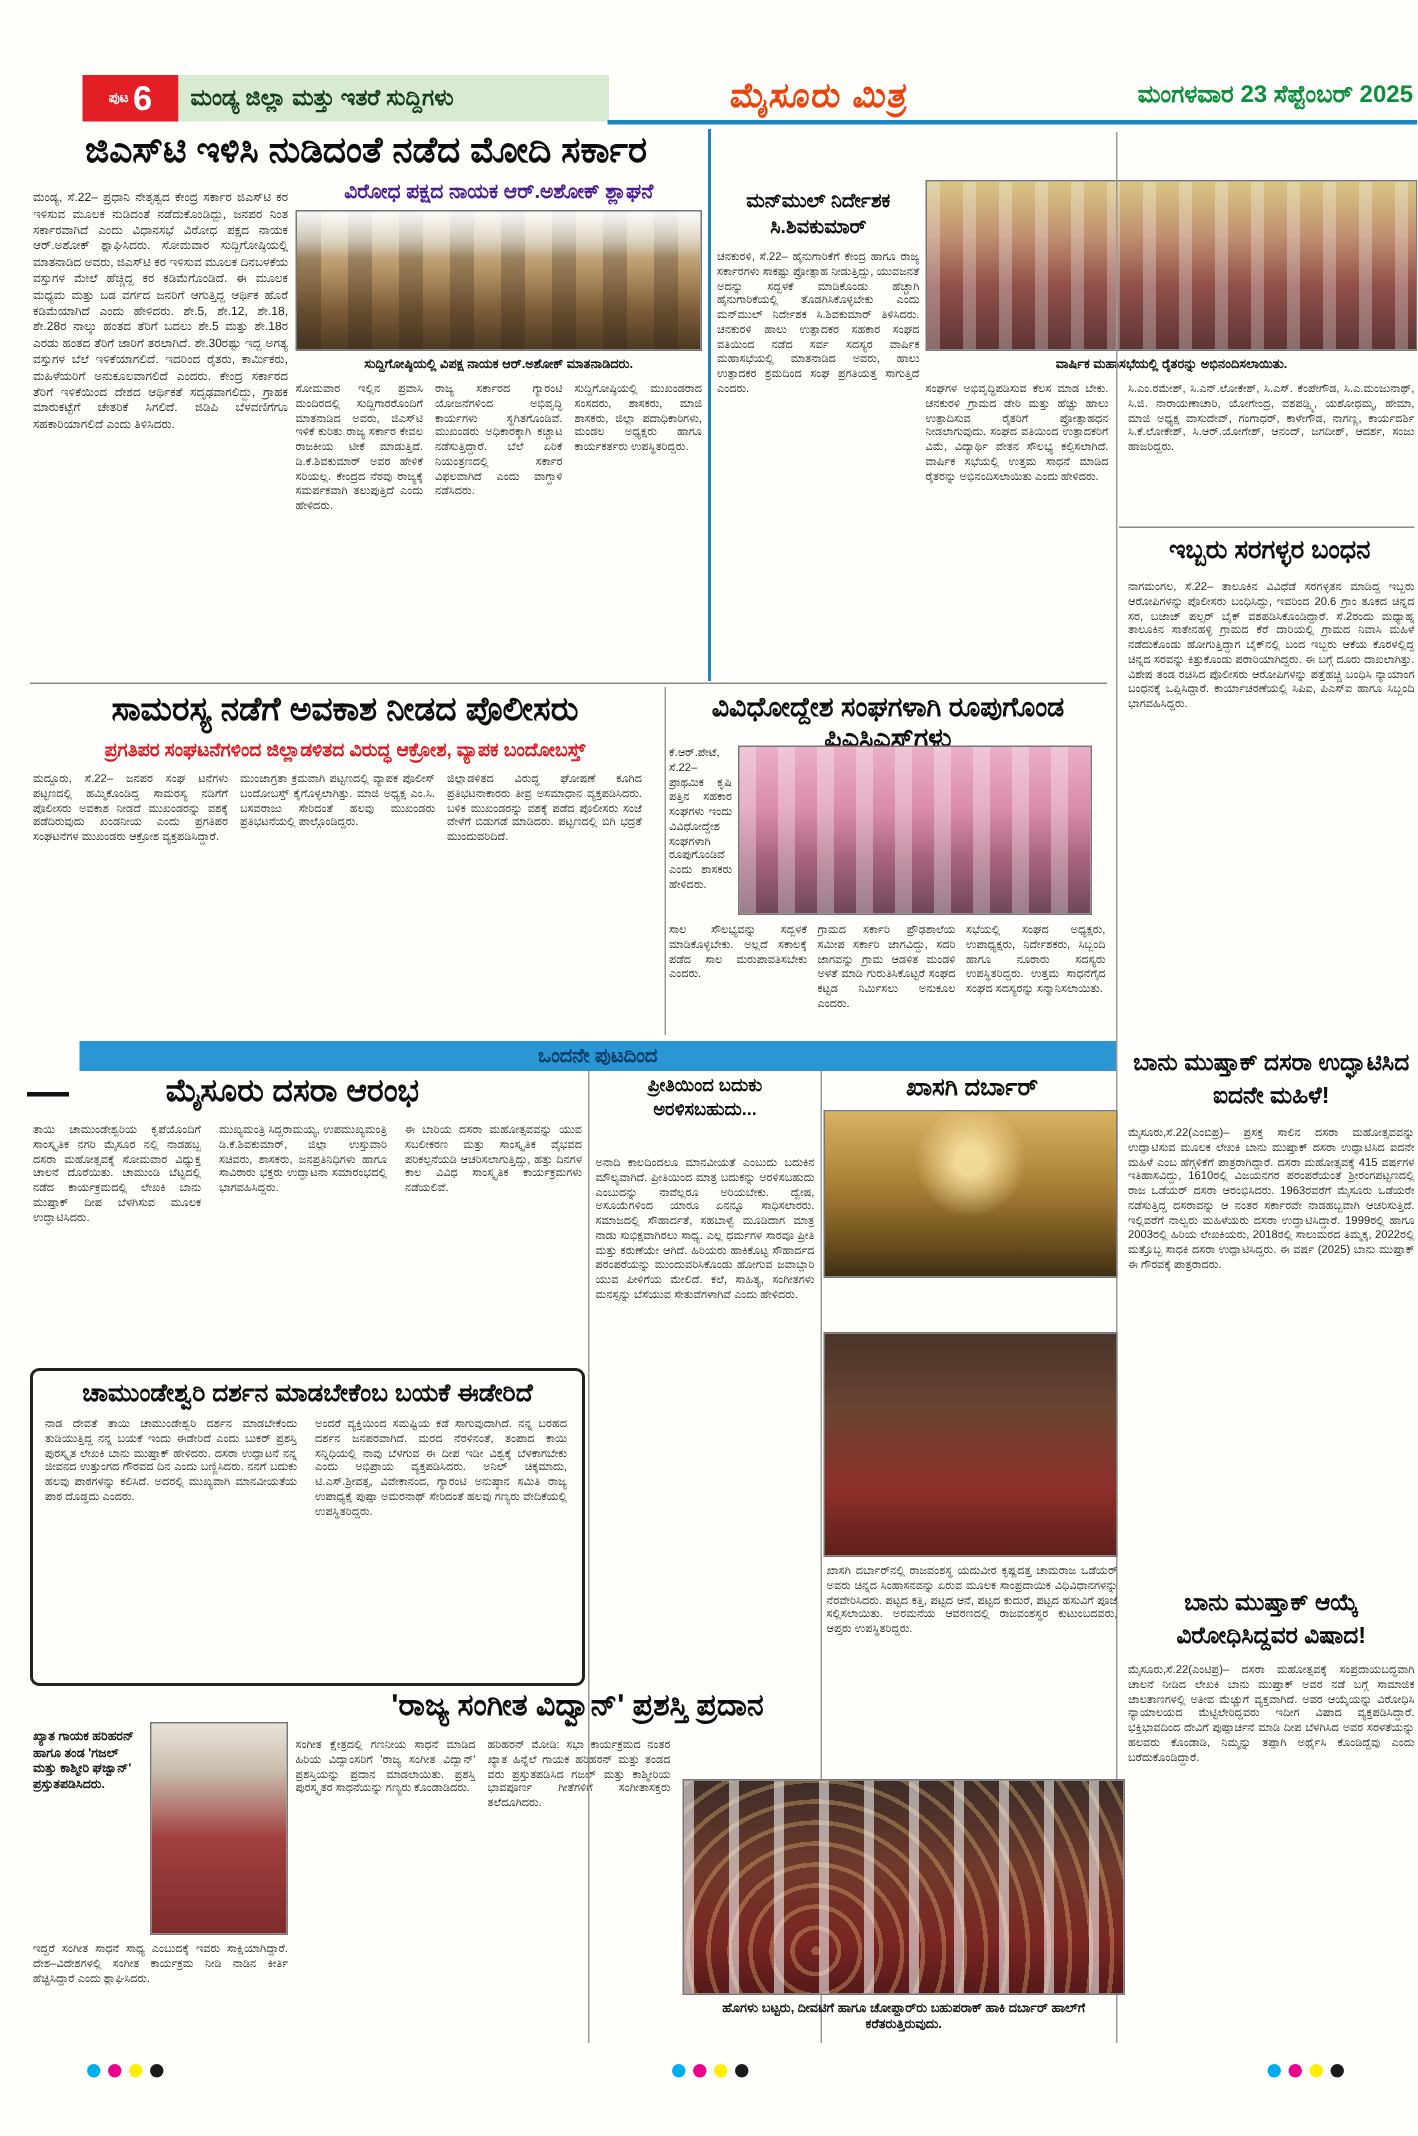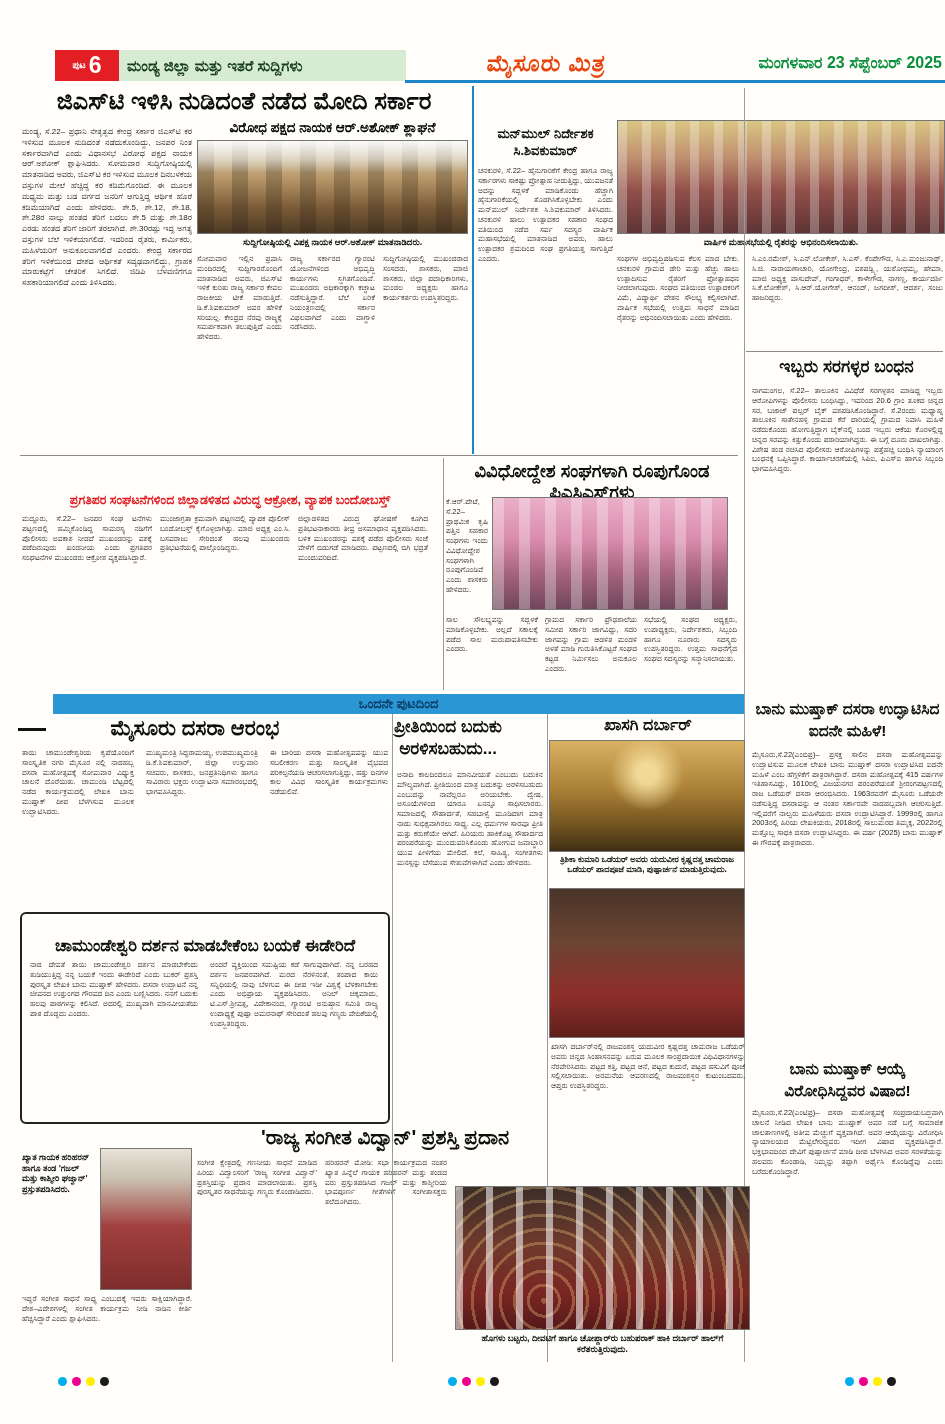--- a/index.html
+++ b/index.html
@@ -4,21 +4,21 @@
 <style>
   html,body{margin:0;padding:0;background:#ffffff;}
   .page{position:relative;width:945px;height:1424px;background:#fffefb;overflow:hidden;
         font-family:"Liberation Sans",sans-serif;}
   .abs{position:absolute;}
   .bodytext{font-size:7.5px;line-height:1.3;text-align:justify;color:#1d1d1d;overflow:hidden;}
   .lead-big{font-size:8px;line-height:1.35;}
   .hl{font-weight:bold;color:#0e0e0e;}
   .center{text-align:center;}
   .cap{font-size:8.6px;font-weight:bold;color:#111;line-height:1.25;text-align:center;overflow:hidden;}
-  .greentxt{color:#000000;}
+  .greentxt{color:#4c1d95;}
   .redtxt{color:#e0191f;}
   .rule-v{position:absolute;width:1px;background:#9a9a9a;}
   .rule-h{position:absolute;height:1px;background:#8a8a8a;}
   .photo{position:absolute;border:1px solid #777;box-sizing:border-box;}
   .p-press{background:
      linear-gradient(180deg,rgba(255,255,255,.9) 0%,rgba(240,238,230,.55) 20%,rgba(0,0,0,0) 34%),
      repeating-linear-gradient(90deg,rgba(40,30,20,.25) 0 16px,rgba(0,0,0,0) 16px 34px),
      linear-gradient(180deg,#ddd6c4 0%,#b9996a 40%,#7c5c38 72%,#4c3a24 100%);}
   .p-garland{background:
      repeating-linear-gradient(90deg,rgba(255,255,255,.28) 0 9px,rgba(0,0,0,0) 9px 24px),
@@ -72,20 +72,21 @@
   <div class="photo p-garland" style="left:617px;top:120px;width:328px;height:114px;"></div>
   <div class="abs cap" style="left:617px;top:237px;width:328px;height:13px;">ವಾರ್ಷಿಕ ಮಹಾಸಭೆಯಲ್ಲಿ ರೈತರನ್ನು ಅಭಿನಂದಿಸಲಾಯಿತು.</div>
   <div class="abs bodytext" style="left:617px;top:254px;width:122px;height:198px;">ಸಂಘಗಳ ಅಭಿವೃದ್ಧಿಪಡಿಸುವ ಕೆಲಸ ಮಾಡ ಬೇಕು. ಚನಕುರಳಿ ಗ್ರಾಮದ ಡೇರಿ ಮತ್ತು ಹೆಚ್ಚು ಹಾಲು ಉತ್ಪಾದಿಸುವ ರೈತರಿಗೆ ಪ್ರೋತ್ಸಾಹಧನ ನೀಡಲಾಗುವುದು. ಸಂಘದ ವತಿಯಿಂದ ಉತ್ಪಾದಕರಿಗೆ ವಿಮೆ, ವಿದ್ಯಾರ್ಥಿ ವೇತನ ಸೌಲಭ್ಯ ಕಲ್ಪಿಸಲಾಗಿದೆ. ವಾರ್ಷಿಕ ಸಭೆಯಲ್ಲಿ ಉತ್ತಮ ಸಾಧನೆ ಮಾಡಿದ ರೈತರನ್ನು ಅಭಿನಂದಿಸಲಾಯಿತು ಎಂದು ಹೇಳಿದರು.</div>
   <div class="abs bodytext" style="left:752px;top:254px;width:191px;height:92px;">ಸಿ.ಎಂ.ರಮೇಶ್, ಸಿ.ಎನ್.ಲೋಕೇಶ್, ಸಿ.ಎಸ್. ಕೆಂಪೇಗೌಡ, ಸಿ.ಎ.ಮಂಜುನಾಥ್, ಸಿ.ಜಿ. ನಾರಾಯಣಾಚಾರಿ, ಯೋಗೇಂದ್ರ, ವಶಪಡ್ಷ್ಮಿ, ಯಶೋಧಮ್ಮ, ಹೇಮಾ, ಮಾಜಿ ಅಧ್ಯಕ್ಷ ವಾಸುದೇವ್, ಗಂಗಾಧರ್, ಕಾಳೇಗೌಡ, ನಾಗಣ್ಣ, ಕಾರ್ಯದರ್ಶಿ ಸಿ.ಕೆ.ಲೋಕೇಶ್, ಸಿ.ಆರ್.ಯೋಗೇಶ್, ಆನಂದ್, ಜಗದೀಶ್, ಆದರ್ಶ, ಸಂಜು ಹಾಜರಿದ್ದರು.</div>
 
   <div class="rule-h" style="left:746px;top:351px;width:197px;"></div>
   <div class="abs hl center" style="left:750px;top:357px;width:193px;font-size:17px;">ಇಬ್ಬರು ಸರಗಳ್ಳರ ಬಂಧನ</div>
   <div class="abs bodytext" style="left:752px;top:386px;width:191px;height:302px;">ನಾಗಮಂಗಲ, ಸೆ.22– ತಾಲೂಕಿನ ವಿವಿಧೆಡೆ ಸರಗಳ್ಳತನ ಮಾಡಿದ್ದ ಇಬ್ಬರು ಆರೋಪಿಗಳನ್ನು ಪೊಲೀಸರು ಬಂಧಿಸಿದ್ದು, ಇವರಿಂದ 20.6 ಗ್ರಾಂ ತೂಕದ ಚಿನ್ನದ ಸರ, ಬಜಾಜ್ ಪಲ್ಸರ್ ಬೈಕ್ ವಶಪಡಿಸಿಕೊಂಡಿದ್ದಾರೆ. ಸೆ.2ರಂದು ಮಧ್ಯಾಹ್ನ ತಾಲೂಕಿನ ಸಾತೇನಹಳ್ಳಿ ಗ್ರಾಮದ ಕೆರೆ ದಾರಿಯಲ್ಲಿ ಗ್ರಾಮದ ನಿವಾಸಿ ಮಹಿಳೆ ನಡೆದುಕೊಂಡು ಹೋಗುತ್ತಿದ್ದಾಗ ಬೈಕ್‌ನಲ್ಲಿ ಬಂದ ಇಬ್ಬರು ಆಕೆಯ ಕೊರಳಲ್ಲಿದ್ದ ಚಿನ್ನದ ಸರವನ್ನು ಕಿತ್ತುಕೊಂಡು ಪರಾರಿಯಾಗಿದ್ದರು. ಈ ಬಗ್ಗೆ ದೂರು ದಾಖಲಾಗಿತ್ತು. ವಿಶೇಷ ತಂಡ ರಚಿಸಿದ ಪೊಲೀಸರು ಆರೋಪಿಗಳನ್ನು ಪತ್ತೆಹಚ್ಚಿ ಬಂಧಿಸಿ ನ್ಯಾಯಾಂಗ ಬಂಧನಕ್ಕೆ ಒಪ್ಪಿಸಿದ್ದಾರೆ. ಕಾರ್ಯಾಚರಣೆಯಲ್ಲಿ ಸಿಪಿಐ, ಪಿಎಸ್‌ಐ ಹಾಗೂ ಸಿಬ್ಬಂದಿ ಭಾಗವಹಿಸಿದ್ದರು.</div>
 
   <div class="rule-h" style="left:20px;top:455px;width:718px;"></div>
+  <div class="abs hl center" style="left:20px;top:460px;width:420px;font-size:22px;">ಸಾಮರಸ್ಯ ನಡೆಗೆ ಅವಕಾಶ ನೀಡದ ಪೊಲೀಸರು</div>
   <div class="abs hl center redtxt" style="left:20px;top:493px;width:420px;font-size:12.5px;">ಪ್ರಗತಿಪರ ಸಂಘಟನೆಗಳಿಂದ ಜಿಲ್ಲಾಡಳಿತದ ವಿರುದ್ಧ ಆಕ್ರೋಶ, ವ್ಯಾಪಕ ಬಂದೋಬಸ್ತ್</div>
   <div class="abs bodytext" style="left:22px;top:514px;width:130px;height:176px;">ಮದ್ದೂರು, ಸೆ.22– ಜನಪರ ಸಂಘ ಟನೆಗಳು ಪಟ್ಟಣದಲ್ಲಿ ಹಮ್ಮಿಕೊಂಡಿದ್ದ ಸಾಮರಸ್ಯ ನಡಿಗೆಗೆ ಪೊಲೀಸರು ಅವಕಾಶ ನೀಡದೆ ಮುಖಂಡರನ್ನು ವಶಕ್ಕೆ ಪಡೆದಿರುವುದು ಖಂಡನೀಯ ಎಂದು ಪ್ರಗತಿಪರ ಸಂಘಟನೆಗಳ ಮುಖಂಡರು ಆಕ್ರೋಶ ವ್ಯಕ್ತಪಡಿಸಿದ್ದಾರೆ.</div>
   <div class="abs bodytext" style="left:160px;top:514px;width:130px;height:176px;">ಮುಂಜಾಗ್ರತಾ ಕ್ರಮವಾಗಿ ಪಟ್ಟಣದಲ್ಲಿ ವ್ಯಾಪಕ ಪೊಲೀಸ್ ಬಂದೋಬಸ್ತ್ ಕೈಗೊಳ್ಳಲಾಗಿತ್ತು. ಮಾಜಿ ಅಧ್ಯಕ್ಷ ಎಂ.ಸಿ. ಬಸವರಾಜು ಸೇರಿದಂತೆ ಹಲವು ಮುಖಂಡರು ಪ್ರತಿಭಟನೆಯಲ್ಲಿ ಪಾಲ್ಗೊಂಡಿದ್ದರು.</div>
   <div class="abs bodytext" style="left:298px;top:514px;width:130px;height:176px;">ಜಿಲ್ಲಾಡಳಿತದ ವಿರುದ್ಧ ಘೋಷಣೆ ಕೂಗಿದ ಪ್ರತಿಭಟನಾಕಾರರು ತೀವ್ರ ಅಸಮಾಧಾನ ವ್ಯಕ್ತಪಡಿಸಿದರು. ಬಳಿಕ ಮುಖಂಡರನ್ನು ವಶಕ್ಕೆ ಪಡೆದ ಪೊಲೀಸರು ಸಂಜೆ ವೇಳೆಗೆ ಬಿಡುಗಡೆ ಮಾಡಿದರು. ಪಟ್ಟಣದಲ್ಲಿ ಬಿಗಿ ಭದ್ರತೆ ಮುಂದುವರಿದಿದೆ.</div>
   <div class="rule-v" style="left:443px;top:458px;height:232px;"></div>
 
   <div class="abs hl center" style="left:446px;top:461px;width:292px;font-size:18px;">ವಿವಿಧೋದ್ದೇಶ ಸಂಘಗಳಾಗಿ ರೂಪುಗೊಂಡ ಪಿಎಸಿಎಸ್‌ಗಳು</div>
   <div class="abs bodytext" style="left:446px;top:497px;width:42px;height:113px;">ಕೆ.ಆರ್.ಪೇಟೆ, ಸೆ.22– ಪ್ರಾಥಮಿಕ ಕೃಷಿ ಪತ್ತಿನ ಸಹಕಾರ ಸಂಘಗಳು ಇಂದು ವಿವಿಧೋದ್ದೇಶ ಸಂಘಗಳಾಗಿ ರೂಪುಗೊಂಡಿವೆ ಎಂದು ಶಾಸಕರು ಹೇಳಿದರು.</div>
   <div class="photo p-pink" style="left:492px;top:497px;width:236px;height:113px;"></div>
   <div class="abs bodytext" style="left:446px;top:615px;width:92px;height:75px;">ಸಾಲ ಸೌಲಭ್ಯವನ್ನು ಸದ್ಬಳಕೆ ಮಾಡಿಕೊಳ್ಳಬೇಕು. ಅಲ್ಲದೆ ಸಕಾಲಕ್ಕೆ ಪಡೆದ ಸಾಲ ಮರುಪಾವತಿಸಬೇಕು ಎಂದರು.</div>
@@ -97,42 +98,41 @@
   <div class="abs" style="left:53px;top:694px;width:691px;height:20px;background:#2a97d4;display:flex;align-items:center;justify-content:center;">
     <span class="hl" style="font-size:13px;color:#0a3c66;">ಒಂದನೇ ಪುಟದಿಂದ</span>
   </div>
 
   <div class="abs hl center" style="left:30px;top:716px;width:330px;font-size:21px;">ಮೈಸೂರು ದಸರಾ ಆರಂಭ</div>
   <div class="abs bodytext" style="left:22px;top:748px;width:112px;height:157px;">ತಾಯಿ ಚಾಮುಂಡೇಶ್ವರಿಯ ಕೃಪೆಯೊಂದಿಗೆ ಸಾಂಸ್ಕೃತಿಕ ನಗರಿ ಮೈಸೂರ ನಲ್ಲಿ ನಾಡಹಬ್ಬ ದಸರಾ ಮಹೋತ್ಸವಕ್ಕೆ ಸೋಮವಾರ ವಿಧ್ಯುಕ್ತ ಚಾಲನೆ ದೊರೆಯಿತು. ಚಾಮುಂಡಿ ಬೆಟ್ಟದಲ್ಲಿ ನಡೆದ ಕಾರ್ಯಕ್ರಮದಲ್ಲಿ ಲೇಖಕಿ ಬಾನು ಮುಷ್ತಾಕ್ ದೀಪ ಬೆಳಗಿಸುವ ಮೂಲಕ ಉದ್ಘಾಟಿಸಿದರು.</div>
   <div class="abs bodytext" style="left:146px;top:748px;width:112px;height:157px;">ಮುಖ್ಯಮಂತ್ರಿ ಸಿದ್ದರಾಮಯ್ಯ, ಉಪಮುಖ್ಯಮಂತ್ರಿ ಡಿ.ಕೆ.ಶಿವಕುಮಾರ್, ಜಿಲ್ಲಾ ಉಸ್ತುವಾರಿ ಸಚಿವರು, ಶಾಸಕರು, ಜನಪ್ರತಿನಿಧಿಗಳು ಹಾಗೂ ಸಾವಿರಾರು ಭಕ್ತರು ಉದ್ಘಾಟನಾ ಸಮಾರಂಭದಲ್ಲಿ ಭಾಗವಹಿಸಿದ್ದರು.</div>
   <div class="abs bodytext" style="left:270px;top:748px;width:118px;height:157px;">ಈ ಬಾರಿಯ ದಸರಾ ಮಹೋತ್ಸವವನ್ನು ಯುವ ಸಬಲೀಕರಣ ಮತ್ತು ಸಾಂಸ್ಕೃತಿಕ ವೈಭವದ ಪರಿಕಲ್ಪನೆಯಡಿ ಆಚರಿಸಲಾಗುತ್ತಿದ್ದು, ಹತ್ತು ದಿನಗಳ ಕಾಲ ವಿವಿಧ ಸಾಂಸ್ಕೃತಿಕ ಕಾರ್ಯಕ್ರಮಗಳು ನಡೆಯಲಿವೆ.</div>
 
   <div class="abs" style="left:20px;top:912px;width:370px;height:212px;border:2px solid #222;border-radius:6px;box-sizing:border-box;padding:6px 8px;">
-    <div class="hl center" style="font-size:16.5px;margin-top:16px;">ಚಾಮುಂಡೇಶ್ವರಿ ದರ್ಶನ ಮಾಡಬೇಕೆಂಬ ಬಯಕೆ ಈಡೇರಿದೆ</div>
+    <div class="hl center" style="font-size:16.5px;">ಚಾಮುಂಡೇಶ್ವರಿ ದರ್ಶನ ಮಾಡಬೇಕೆಂಬ ಬಯಕೆ ಈಡೇರಿದೆ</div>
     <div style="position:relative;margin-top:5px;height:170px;">
       <div class="bodytext" style="position:absolute;left:0;top:0;width:168px;height:170px;">ನಾಡ ದೇವತೆ ತಾಯಿ ಚಾಮುಂಡೇಶ್ವರಿ ದರ್ಶನ ಮಾಡಬೇಕೆಂದು ತುಡಿಯುತ್ತಿದ್ದ ನನ್ನ ಬಯಕೆ ಇಂದು ಈಡೇರಿದೆ ಎಂದು ಬುಕರ್ ಪ್ರಶಸ್ತಿ ಪುರಸ್ಕೃತ ಲೇಖಕಿ ಬಾನು ಮುಷ್ತಾಕ್ ಹೇಳಿದರು. ದಸರಾ ಉದ್ಘಾಟನೆ ನನ್ನ ಜೀವನದ ಉತ್ತುಂಗದ ಗೌರವದ ದಿನ ಎಂದು ಬಣ್ಣಿಸಿದರು. ನನಗೆ ಬದುಕು ಹಲವು ಪಾಠಗಳನ್ನು ಕಲಿಸಿದೆ. ಅದರಲ್ಲಿ ಮುಖ್ಯವಾಗಿ ಮಾನವೀಯತೆಯ ಪಾಠ ದೊಡ್ಡದು ಎಂದರು.</div>
       <div class="bodytext" style="position:absolute;left:180px;top:0;width:168px;height:170px;">ಅಂದರೆ ವ್ಯಕ್ತಿಯಿಂದ ಸಮಷ್ಟಿಯ ಕಡೆ ಸಾಗುವುದಾಗಿದೆ. ನನ್ನ ಬರಹದ ದರ್ಶನ ಜನಪರವಾಗಿದೆ. ಮರದ ನೆರಳಿನಂತೆ, ತಂಪಾದ ಕಾಯಿ ಸನ್ನಿಧಿಯಲ್ಲಿ ನಾವು ಬೆಳಗುವ ಈ ದೀಪ ಇಡೀ ವಿಶ್ವಕ್ಕೆ ಬೆಳಕಾಗಬೇಕು ಎಂದು ಅಭಿಪ್ರಾಯ ವ್ಯಕ್ತಪಡಿಸಿದರು. ಅನಿಲ್ ಚಿಕ್ಕಮಾದು, ಟಿ.ಎಸ್.ಶ್ರೀವತ್ಸ, ವಿವೇಕಾನಂದ, ಗ್ಯಾರಂಟಿ ಅನುಷ್ಠಾನ ಸಮಿತಿ ರಾಜ್ಯ ಉಪಾಧ್ಯಕ್ಷೆ ಪುಷ್ಪಾ ಅಮರನಾಥ್ ಸೇರಿದಂತೆ ಹಲವು ಗಣ್ಯರು ವೇದಿಕೆಯಲ್ಲಿ ಉಪಸ್ಥಿತರಿದ್ದರು.</div>
     </div>
   </div>
 
   <div class="abs hl center" style="left:199px;top:1126px;width:372px;font-size:20px;">'ರಾಜ್ಯ ಸಂಗೀತ ವಿದ್ವಾನ್' ಪ್ರಶಸ್ತಿ ಪ್ರದಾನ</div>
   <div class="abs cap" style="left:22px;top:1152px;width:74px;height:120px;text-align:left;font-size:8.4px;">ಖ್ಯಾತ ಗಾಯಕ ಹರಿಹರನ್ ಹಾಗೂ ತಂಡ 'ಗಜಲ್ ಮತ್ತು ಕಾಶ್ಮೀರಿ ಘಜ್ವಾನ್' ಪ್ರಸ್ತುತಪಡಿಸಿದರು.</div>
   <div class="photo p-stage" style="left:100px;top:1148px;width:92px;height:142px;"></div>
   <div class="abs bodytext" style="left:22px;top:1294px;width:170px;height:68px;">ಇದ್ದರೆ ಸಂಗೀತ ಸಾಧನೆ ಸಾಧ್ಯ ಎಂಬುದಕ್ಕೆ ಇವರು ಸಾಕ್ಷಿಯಾಗಿದ್ದಾರೆ. ದೇಶ–ವಿದೇಶಗಳಲ್ಲಿ ಸಂಗೀತ ಕಾರ್ಯಕ್ರಮ ನೀಡಿ ನಾಡಿನ ಕೀರ್ತಿ ಹೆಚ್ಚಿಸಿದ್ದಾರೆ ಎಂದು ಶ್ಲಾಘಿಸಿದರು.</div>
   <div class="abs bodytext" style="left:197px;top:1158px;width:120px;height:204px;">ಸಂಗೀತ ಕ್ಷೇತ್ರದಲ್ಲಿ ಗಣನೀಯ ಸಾಧನೆ ಮಾಡಿದ ಹಿರಿಯ ವಿದ್ವಾಂಸರಿಗೆ 'ರಾಜ್ಯ ಸಂಗೀತ ವಿದ್ವಾನ್' ಪ್ರಶಸ್ತಿಯನ್ನು ಪ್ರದಾನ ಮಾಡಲಾಯಿತು. ಪ್ರಶಸ್ತಿ ಪುರಸ್ಕೃತರ ಸಾಧನೆಯನ್ನು ಗಣ್ಯರು ಕೊಂಡಾಡಿದರು.</div>
   <div class="abs bodytext" style="left:325px;top:1158px;width:122px;height:204px;">ಹರಿಹರನ್ ಮೋಡಿ: ಸಭಾ ಕಾರ್ಯಕ್ರಮದ ನಂತರ ಖ್ಯಾತ ಹಿನ್ನೆಲೆ ಗಾಯಕ ಹರಿಹರನ್ ಮತ್ತು ತಂಡದ ವರು ಪ್ರಸ್ತುತಪಡಿಸಿದ ಗಜಲ್ ಮತ್ತು ಕಾಶ್ಮೀರಿಯ ಭಾವಪೂರ್ಣ ಗೀತೆಗಳಿಗೆ ಸಂಗೀತಾಸಕ್ತರು ತಲೆದೂಗಿದರು.</div>
 
   <div class="rule-v" style="left:392px;top:714px;height:648px;"></div>
-  <div class="abs hl center" style="left:374px;top:716px;width:148px;font-size:17px;line-height:1.3;">ಪ್ರೀತಿಯಿಂದ ಬದುಕು ಅರಳಿಸಬಹುದು...</div>
+  <div class="abs hl center" style="left:396px;top:716px;width:148px;font-size:12px;line-height:1.3;">ಪ್ರೀತಿಯಿಂದ ಬದುಕು ಅರಳಿಸಬಹುದು...</div>
   <div class="abs bodytext" style="left:397px;top:770px;width:146px;height:410px;">ಅನಾದಿ ಕಾಲದಿಂದಲೂ ಮಾನವೀಯತೆ ಎಂಬುದು ಬದುಕಿನ ಮೌಲ್ಯವಾಗಿದೆ. ಪ್ರೀತಿಯಿಂದ ಮಾತ್ರ ಬದುಕನ್ನು ಅರಳಿಸಬಹುದು ಎಂಬುದನ್ನು ನಾವೆಲ್ಲರೂ ಅರಿಯಬೇಕು. ದ್ವೇಷ, ಅಸೂಯೆಗಳಿಂದ ಯಾರೂ ಏನನ್ನೂ ಸಾಧಿಸಲಾರರು. ಸಮಾಜದಲ್ಲಿ ಸೌಹಾರ್ದತೆ, ಸಹಬಾಳ್ವೆ ಮೂಡಿದಾಗ ಮಾತ್ರ ನಾಡು ಸುಭಿಕ್ಷವಾಗಿರಲು ಸಾಧ್ಯ. ಎಲ್ಲ ಧರ್ಮಗಳ ಸಾರವೂ ಪ್ರೀತಿ ಮತ್ತು ಕರುಣೆಯೇ ಆಗಿದೆ. ಹಿರಿಯರು ಹಾಕಿಕೊಟ್ಟ ಸೌಹಾರ್ದದ ಪರಂಪರೆಯನ್ನು ಮುಂದುವರಿಸಿಕೊಂಡು ಹೋಗುವ ಜವಾಬ್ದಾರಿ ಯುವ ಪೀಳಿಗೆಯ ಮೇಲಿದೆ. ಕಲೆ, ಸಾಹಿತ್ಯ, ಸಂಗೀತಗಳು ಮನಸ್ಸನ್ನು ಬೆಸೆಯುವ ಸೇತುವೆಗಳಾಗಿವೆ ಎಂದು ಹೇಳಿದರು.</div>
 
   <div class="rule-v" style="left:547px;top:714px;height:648px;"></div>
   <div class="abs hl center" style="left:551px;top:716px;width:194px;font-size:16px;">ಖಾಸಗಿ ದರ್ಬಾರ್</div>
   <div class="photo p-gold" style="left:549px;top:740px;width:196px;height:112px;"></div>
-  <div class="abs cap" style="left:549px;top:855px;width:196px;height:30px;font-size:8.2px;">ತ್ರಿಶಿಕಾ ಕುಮಾರಿ ಒಡೆಯರ್ ಅವರು ಯದುವೀರ ಕೃಷ್ಣದತ್ತ ಚಾಮರಾಜ ಒಡೆಯರ್ ಪಾದಪೂಜೆ ಮಾಡಿ, ಪುಷ್ಪಾರ್ಚನೆ ಮಾಡುತ್ತಿರುವುದು.</div>
   <div class="photo p-redcarpet" style="left:549px;top:888px;width:196px;height:150px;"></div>
   <div class="abs bodytext" style="left:551px;top:1042px;width:194px;height:140px;">ಖಾಸಗಿ ದರ್ಬಾರ್‌ನಲ್ಲಿ ರಾಜವಂಶಸ್ಥ ಯದುವೀರ ಕೃಷ್ಣದತ್ತ ಚಾಮರಾಜ ಒಡೆಯರ್ ಅವರು ಚಿನ್ನದ ಸಿಂಹಾಸನವನ್ನು ಏರುವ ಮೂಲಕ ಸಾಂಪ್ರದಾಯಿಕ ವಿಧಿವಿಧಾನಗಳನ್ನು ನೆರವೇರಿಸಿದರು. ಪಟ್ಟದ ಕತ್ತಿ, ಪಟ್ಟದ ಆನೆ, ಪಟ್ಟದ ಕುದುರೆ, ಪಟ್ಟದ ಹಸುವಿಗೆ ಪೂಜೆ ಸಲ್ಲಿಸಲಾಯಿತು. ಅರಮನೆಯ ಆವರಣದಲ್ಲಿ ರಾಜವಂಶಸ್ಥರ ಕುಟುಂಬದವರು, ಆಪ್ತರು ಉಪಸ್ಥಿತರಿದ್ದರು.</div>
   <div class="photo p-hall" style="left:455px;top:1186px;width:295px;height:144px;z-index:3;"></div>
   <div class="abs cap" style="left:455px;top:1333px;width:295px;height:26px;z-index:3;">ಹೊಗಳು ಬಟ್ಟರು, ದೀವಟಿಗೆ ಹಾಗೂ ಚೋಪ್ದಾರ್‌ರು ಬಹುಪರಾಕ್ ಹಾಕಿ ದರ್ಬಾರ್ ಹಾಲ್‌ಗೆ ಕರೆತರುತ್ತಿರುವುದು.</div>
 
   <div class="abs hl center" style="left:752px;top:698px;width:191px;font-size:15.5px;line-height:1.4;">ಬಾನು ಮುಷ್ತಾಕ್ ದಸರಾ ಉದ್ಘಾಟಿಸಿದ ಐದನೇ ಮಹಿಳೆ!</div>
   <div class="abs bodytext" style="left:752px;top:750px;width:191px;height:302px;">ಮೈಸೂರು,ಸೆ.22(ಎಂಬಿಪ್ರ)– ಪ್ರಸಕ್ತ ಸಾಲಿನ ದಸರಾ ಮಹೋತ್ಸವವನ್ನು ಉದ್ಘಾಟಿಸುವ ಮೂಲಕ ಲೇಖಕಿ ಬಾನು ಮುಷ್ತಾಕ್ ದಸರಾ ಉದ್ಘಾಟಿಸಿದ ಐದನೇ ಮಹಿಳೆ ಎಂಬ ಹೆಗ್ಗಳಿಕೆಗೆ ಪಾತ್ರರಾಗಿದ್ದಾರೆ. ದಸರಾ ಮಹೋತ್ಸವಕ್ಕೆ 415 ವರ್ಷಗಳ ಇತಿಹಾಸವಿದ್ದು, 1610ರಲ್ಲಿ ವಿಜಯನಗರ ಪರಂಪರೆಯಂತೆ ಶ್ರೀರಂಗಪಟ್ಟಣದಲ್ಲಿ ರಾಜ ಒಡೆಯರ್ ದಸರಾ ಆರಂಭಿಸಿದರು. 1963ರವರೆಗೆ ಮೈಸೂರು ಒಡೆಯರೇ ನಡೆಸುತ್ತಿದ್ದ ದಸರಾವನ್ನು ಆ ನಂತರ ಸರ್ಕಾರವೇ ನಾಡಹಬ್ಬವಾಗಿ ಆಚರಿಸುತ್ತಿದೆ. ಇಲ್ಲಿವರೆಗೆ ನಾಲ್ವರು ಮಹಿಳೆಯರು ದಸರಾ ಉದ್ಘಾಟಿಸಿದ್ದಾರೆ. 1999ರಲ್ಲಿ ಹಾಗೂ 2003ರಲ್ಲಿ ಹಿರಿಯ ಲೇಖಕಿಯರು, 2018ರಲ್ಲಿ ಸಾಲುಮರದ ತಿಮ್ಮಕ್ಕ, 2022ರಲ್ಲಿ ಮತ್ತೊಬ್ಬ ಸಾಧಕಿ ದಸರಾ ಉದ್ಘಾಟಿಸಿದ್ದರು. ಈ ವರ್ಷ (2025) ಬಾನು ಮುಷ್ತಾಕ್ ಈ ಗೌರವಕ್ಕೆ ಪಾತ್ರರಾದರು.</div>
   <div class="abs hl center" style="left:752px;top:1058px;width:191px;font-size:15.5px;line-height:1.4;">ಬಾನು ಮುಷ್ತಾಕ್ ಆಯ್ಕೆ ವಿರೋಧಿಸಿದ್ದವರ ವಿಷಾದ!</div>
   <div class="abs bodytext" style="left:752px;top:1108px;width:191px;height:252px;">ಮೈಸೂರು,ಸೆ.22(ಎಂಟಿಪ್ರ)– ದಸರಾ ಮಹೋತ್ಸವಕ್ಕೆ ಸಂಪ್ರದಾಯಬದ್ಧವಾಗಿ ಚಾಲನೆ ನೀಡಿದ ಲೇಖಕಿ ಬಾನು ಮುಷ್ತಾಕ್ ಅವರ ನಡೆ ಬಗ್ಗೆ ಸಾಮಾಜಿಕ ಜಾಲತಾಣಗಳಲ್ಲಿ ಅತೀವ ಮೆಚ್ಚುಗೆ ವ್ಯಕ್ತವಾಗಿದೆ. ಅವರ ಆಯ್ಕೆಯನ್ನು ವಿರೋಧಿಸಿ ನ್ಯಾಯಾಲಯದ ಮೆಟ್ಟಿಲೇರಿದ್ದವರು ಇದೀಗ ವಿಷಾದ ವ್ಯಕ್ತಪಡಿಸಿದ್ದಾರೆ. ಭಕ್ತಿಭಾವದಿಂದ ದೇವಿಗೆ ಪುಷ್ಪಾರ್ಚನೆ ಮಾಡಿ ದೀಪ ಬೆಳಗಿಸಿದ ಅವರ ಸರಳತೆಯನ್ನು ಹಲವರು ಕೊಂಡಾಡಿ, ನಿಮ್ಮನ್ನು ತಪ್ಪಾಗಿ ಅರ್ಥೈಸಿ ಕೊಂಡಿದ್ದೆವು ಎಂದು ಬರೆದುಕೊಂಡಿದ್ದಾರೆ.</div>
 

